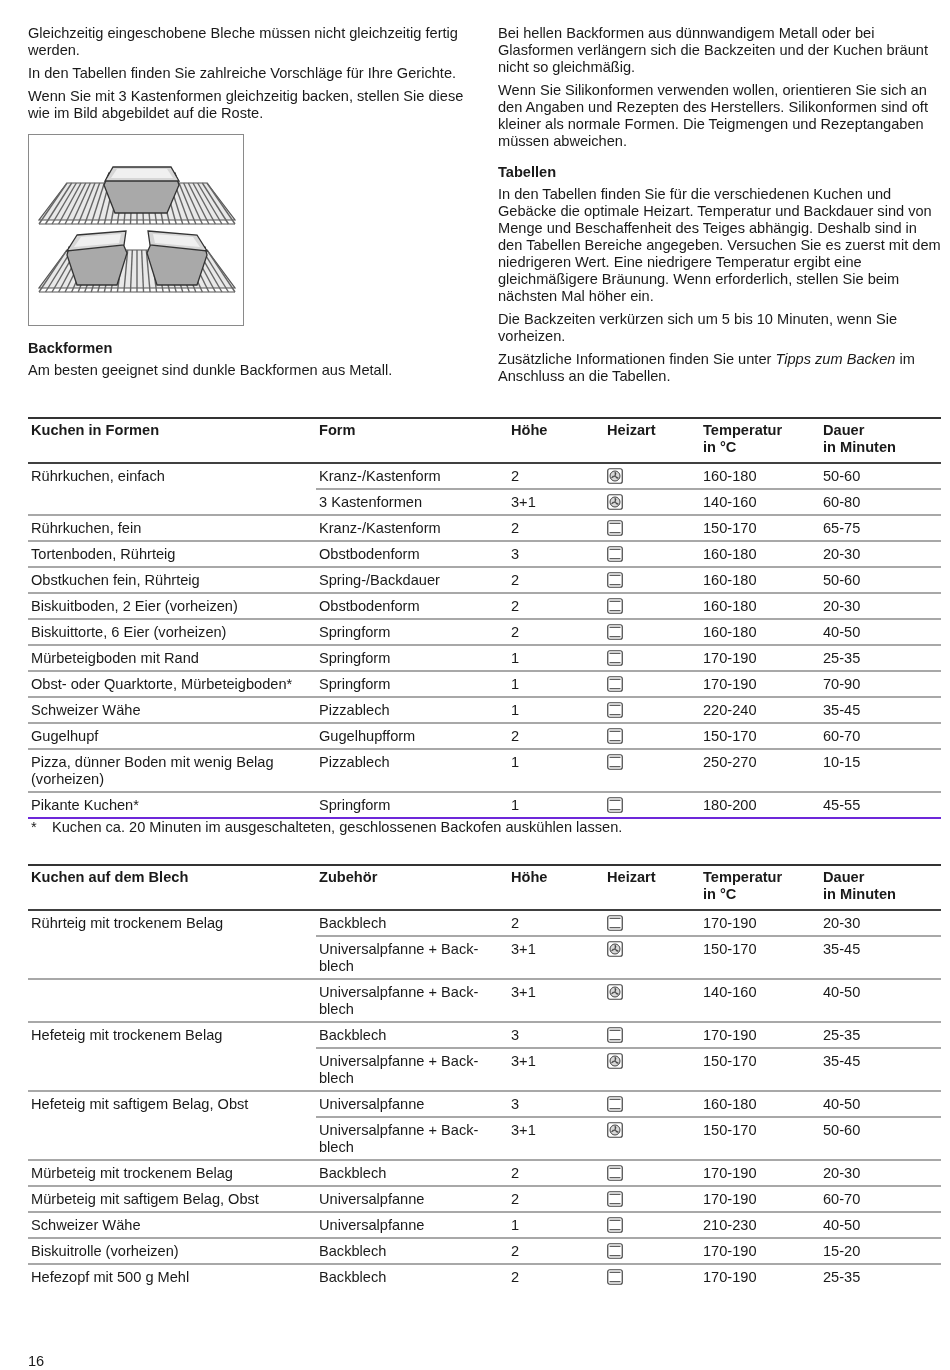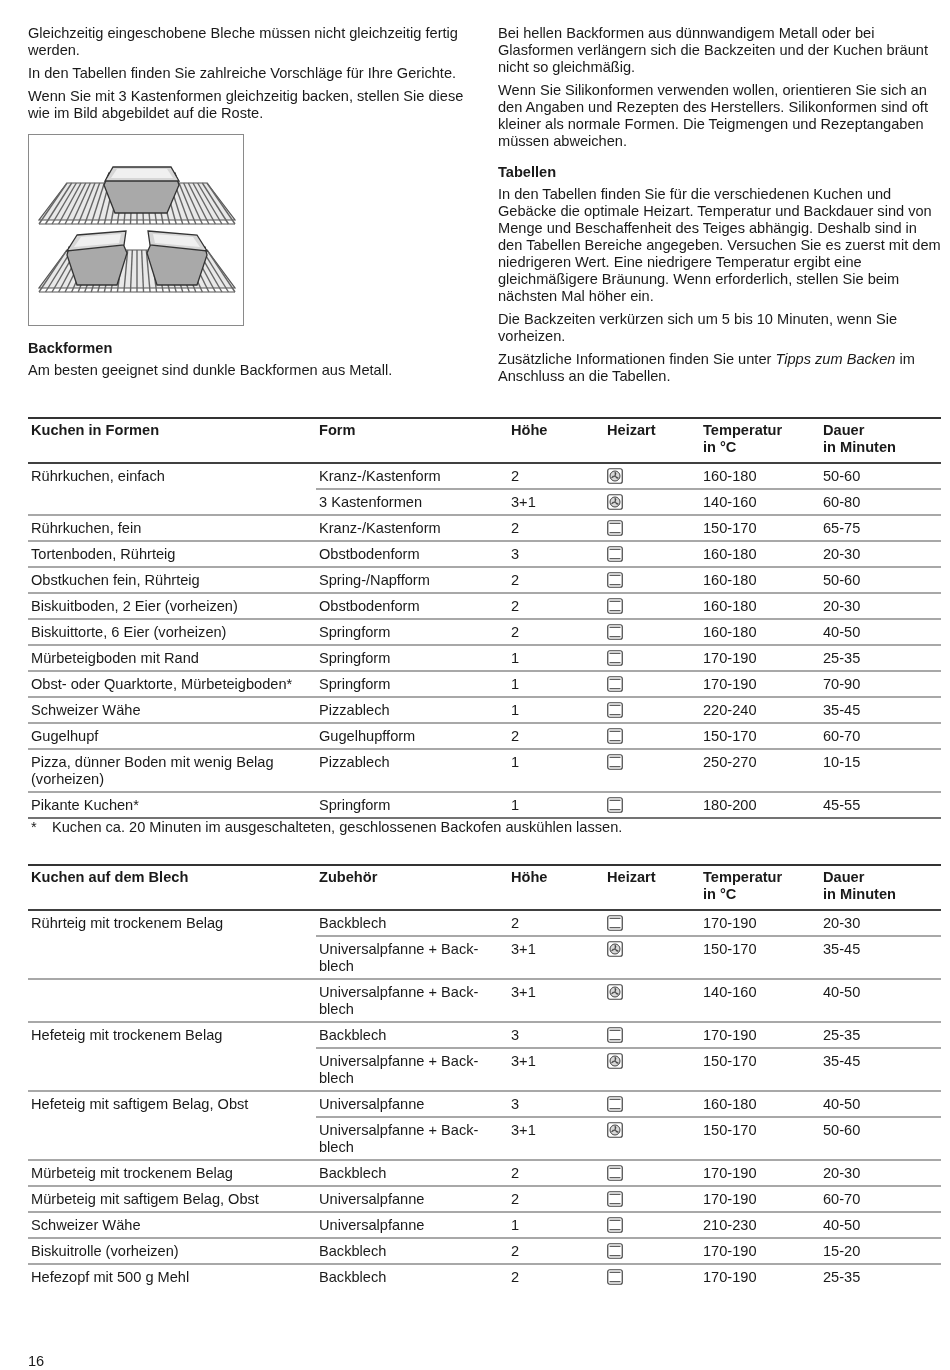--- a/index.html
+++ b/index.html
@@ -23,21 +23,21 @@
     position: absolute; left: 28px; width: 913px;
     border-collapse: collapse; table-layout: fixed;
   }
   table.bake th, table.bake td {
     text-align: left; vertical-align: top;
     padding: 4px 4px 3px 3px; font-size: 14.6px; line-height: 17px;
   }
   table.bake thead th { font-weight: bold; padding-top: 3px; padding-bottom: 6px; border-top: 2px solid #333; border-bottom: 2px solid #404040; }
   table.bake td { border-bottom: 2px solid #a8a8a8; }
   table.bake td.nob { border-bottom: none; }
-  table.bake tr.last-row td { border-bottom: 2px solid #737373; }
+  table.bake tr.last-row td { border-bottom: 2px solid #6d28d9; }
   table.bake.t2 tr.last-row td { border-bottom: none; }
   col.c1 { width: 288px; } col.c2 { width: 192px; } col.c3 { width: 96px; }
   col.c4 { width: 96px; } col.c5 { width: 120px; } col.c6 { width: 121px; }
 
   .icon { display: inline-block; width: 16px; height: 16px; vertical-align: -3px; }
   .footnote { position: absolute; left: 31px; top: 819px; font-size: 14.6px; }
   .footnote .star { display: inline-block; width: 21px; }
   .page-number { position: absolute; left: 28px; top: 1353px; font-size: 14.6px; }
 </style>
 </head>
@@ -215,21 +215,21 @@
         <td><svg class="icon" viewBox="0 0 16 16">
             <rect x="0.75" y="0.75" width="14.5" height="14.5" rx="2" fill="#fff" stroke="#444" stroke-width="1.2"></rect>
             <line x1="2.5" y1="3.3" x2="13.5" y2="3.3" stroke="#444" stroke-width="1.1"></line>
             <line x1="2.5" y1="12.7" x2="13.5" y2="12.7" stroke="#444" stroke-width="1.1"></line>
           </svg></td>
         <td>160-180</td>
         <td>20-30</td>
       </tr>
       <tr>
         <td>Obstkuchen fein, Rührteig</td>
-        <td>Spring-/Napfform</td>
+        <td>Spring-/Backdauer</td>
         <td>2</td>
         <td><svg class="icon" viewBox="0 0 16 16">
             <rect x="0.75" y="0.75" width="14.5" height="14.5" rx="2" fill="#fff" stroke="#444" stroke-width="1.2"></rect>
             <line x1="2.5" y1="3.3" x2="13.5" y2="3.3" stroke="#444" stroke-width="1.1"></line>
             <line x1="2.5" y1="12.7" x2="13.5" y2="12.7" stroke="#444" stroke-width="1.1"></line>
           </svg></td>
         <td>160-180</td>
         <td>50-60</td>
       </tr>
       <tr>

